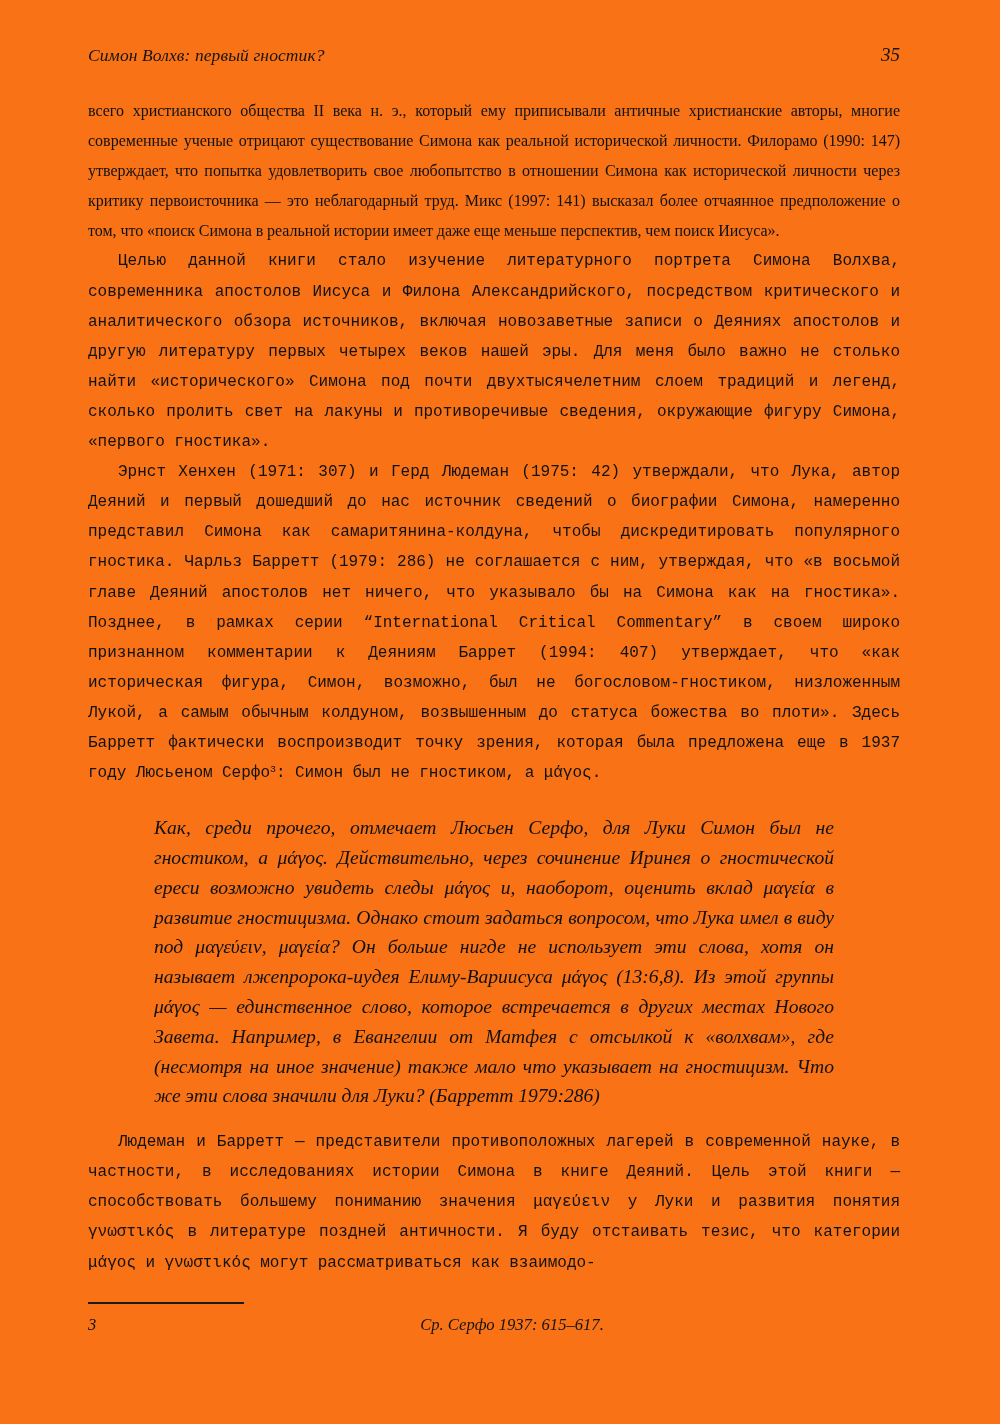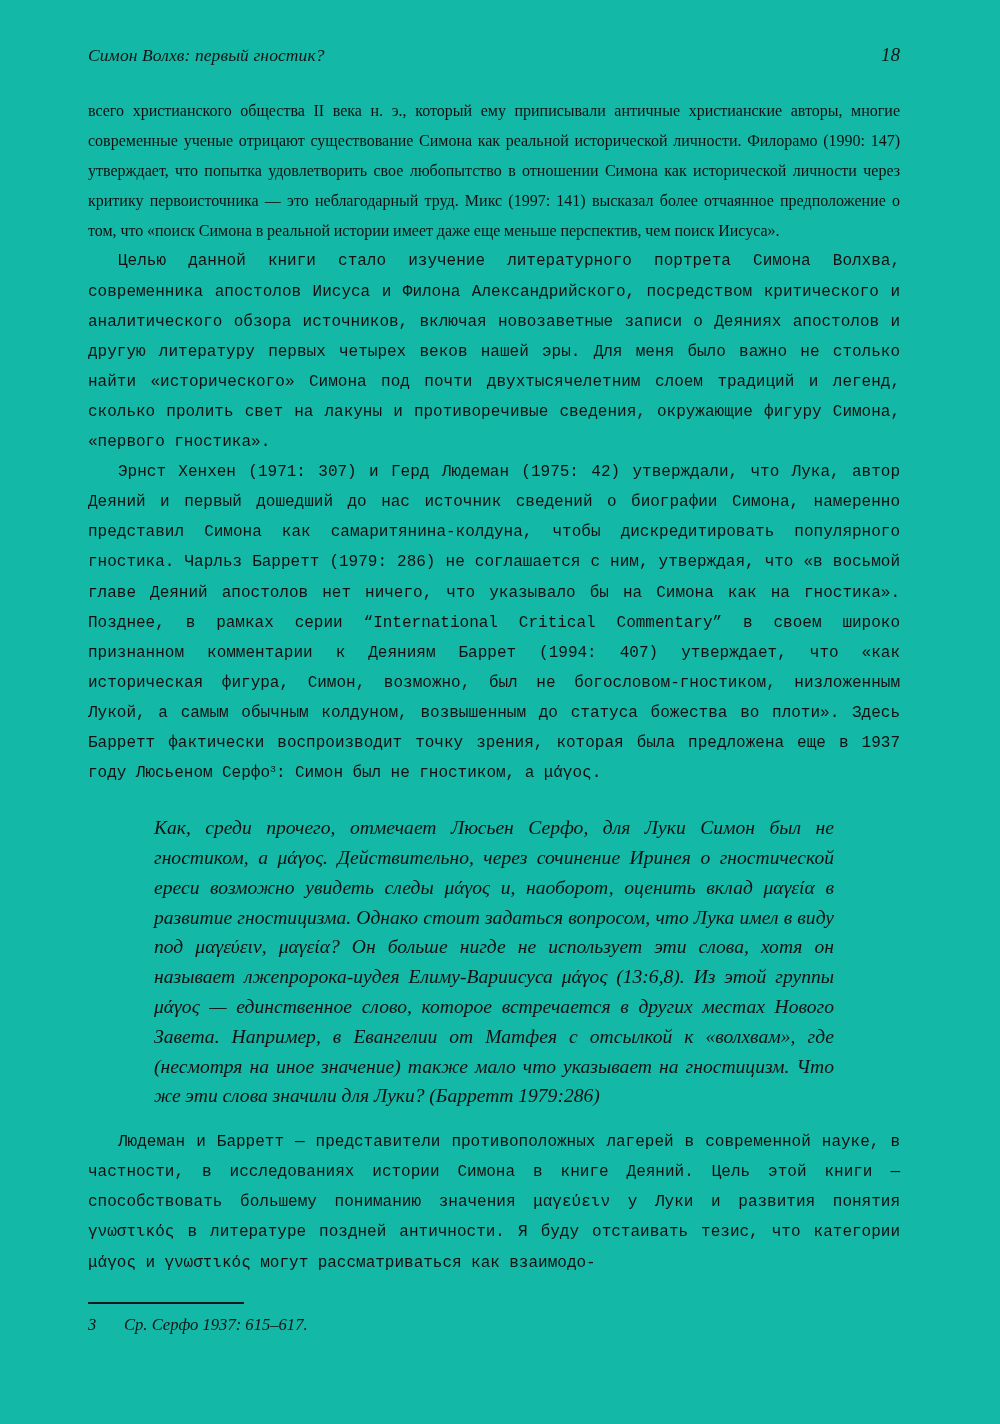--- a/index.html
+++ b/index.html
@@ -15,21 +15,21 @@
     font-family: "Liberation Serif", "DejaVu Serif", serif;
     color: #111111;
     overflow: hidden;
   }
 
   .page {
     position: absolute;
     left: 0; top: 0;
     width: 1000px;
     height: 1424px;
-    background: #14b8a6;
+    background: #f97316;
   }
 
   
   .running-head {
     position: absolute;
     left: 88px;
     top: 44px;
     width: 812px;
     height: 28px;
     display: flex;
@@ -122,30 +122,31 @@
     line-height: 23px;
     color: #141414;
   }
   .footnote-number {
     width: 36px;
     flex: 0 0 36px;
     font-style: italic;
   }
   .footnote-text {
     flex: 1 1 auto;
+    text-align: center;
   }
 </style>
 </head>
 <body>
 
 <div class="page">
 
   <div class="running-head">
     <span class="running-head-title">Симон Волхв: первый гностик?</span>
-    <span class="running-head-folio">18</span>
+    <span class="running-head-folio">35</span>
   </div>
 
   <div class="text-column">
 
     <p class="body-par">всего христианского общества II века н. э., который ему приписывали античные христианские авторы, многие современные ученые отрицают существование Симона как реальной исторической личности. Филорамо (1990: 147) утверждает, что попытка удовлетворить свое любопытство в отношении Симона как исторической личности через критику первоисточника — это неблагодарный труд. Микс (1997: 141) высказал более отчаянное предположение о том, что «поиск Симона в реальной истории имеет даже еще меньше перспектив, чем поиск Иисуса».</p>
 
     <p class="body-par indented">Целью данной книги стало изучение литературного портрета Симона Волхва, современника апостолов Иисуса и Филона Александрийского, посредством критического и аналитического обзора источников, включая новозаветные записи о Деяниях апостолов и другую литературу первых четырех веков нашей эры. Для меня было важно не столько найти «исторического» Симона под почти двухтысячелетним слоем традиций и легенд, сколько пролить свет на лакуны и противоречивые сведения, окружающие фигуру Симона, «первого гностика».</p>
 
     <p class="body-par indented"><span>Эрнст Хенхен (1971: 307) и Герд Людеман (1975: 42) утверждали, что Лука, автор Деяний и первый дошедший до нас источник сведений о биографии Симона, намеренно представил Симона как самаритянина-колдуна, чтобы дискредитировать популярного гностика. Чарльз Барретт (1979: 286) не соглашается с ним, утверждая, что «в восьмой главе Деяний апостолов нет ничего, что указывало бы на Симона как на гностика». Позднее, в рамках серии “International Critical Commentary” в своем широко признанном комментарии к Деяниям Баррет (1994: 407) утверждает, что «как историческая фигура, Симон, возможно, был не богословом-гностиком, низложенным Лукой, а самым обычным колдуном, возвышенным до статуса божества во плоти». Здесь Барретт фактически воспроизводит точку зрения, которая была предложена еще в 1937 году Люсьеном Серфо</span><sup class="fn-ref">3</sup><span>: Симон был не гностиком, а μάγος.</span></p>
 

